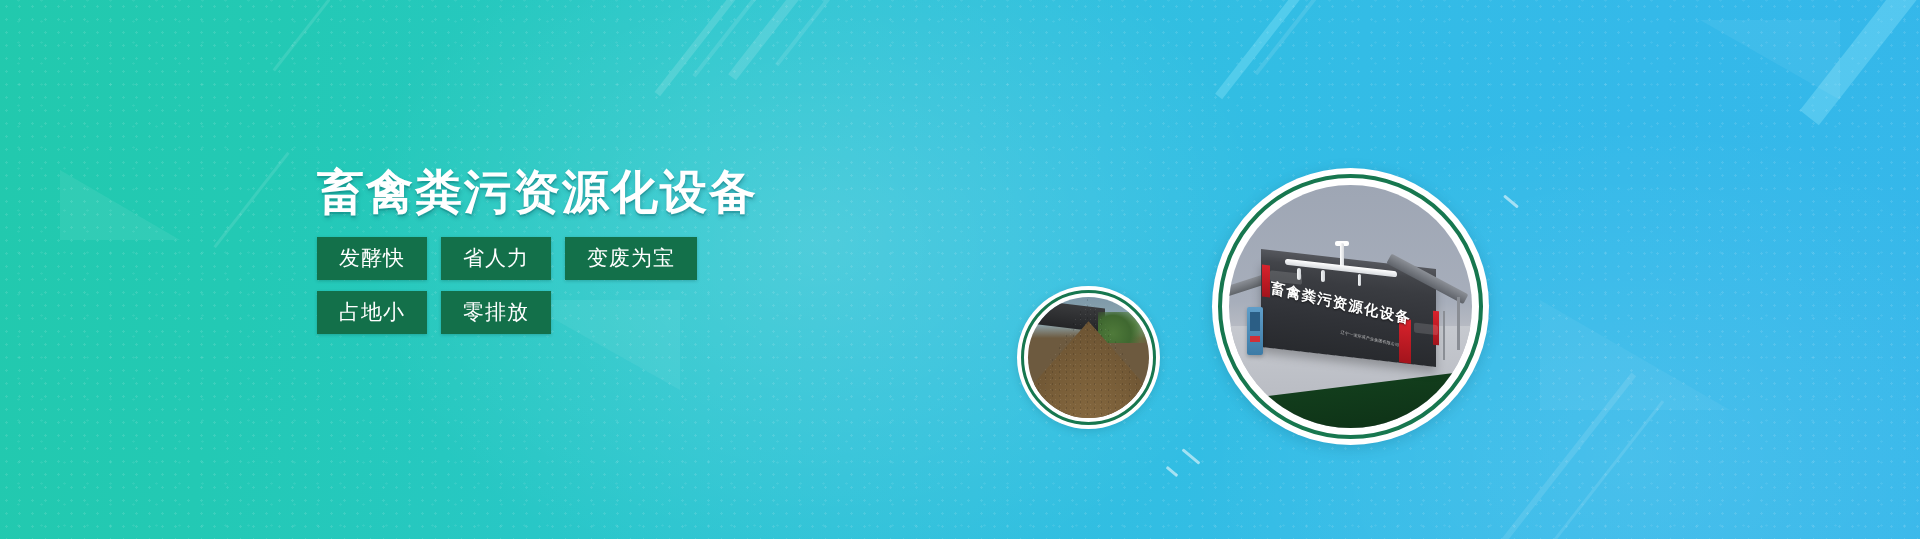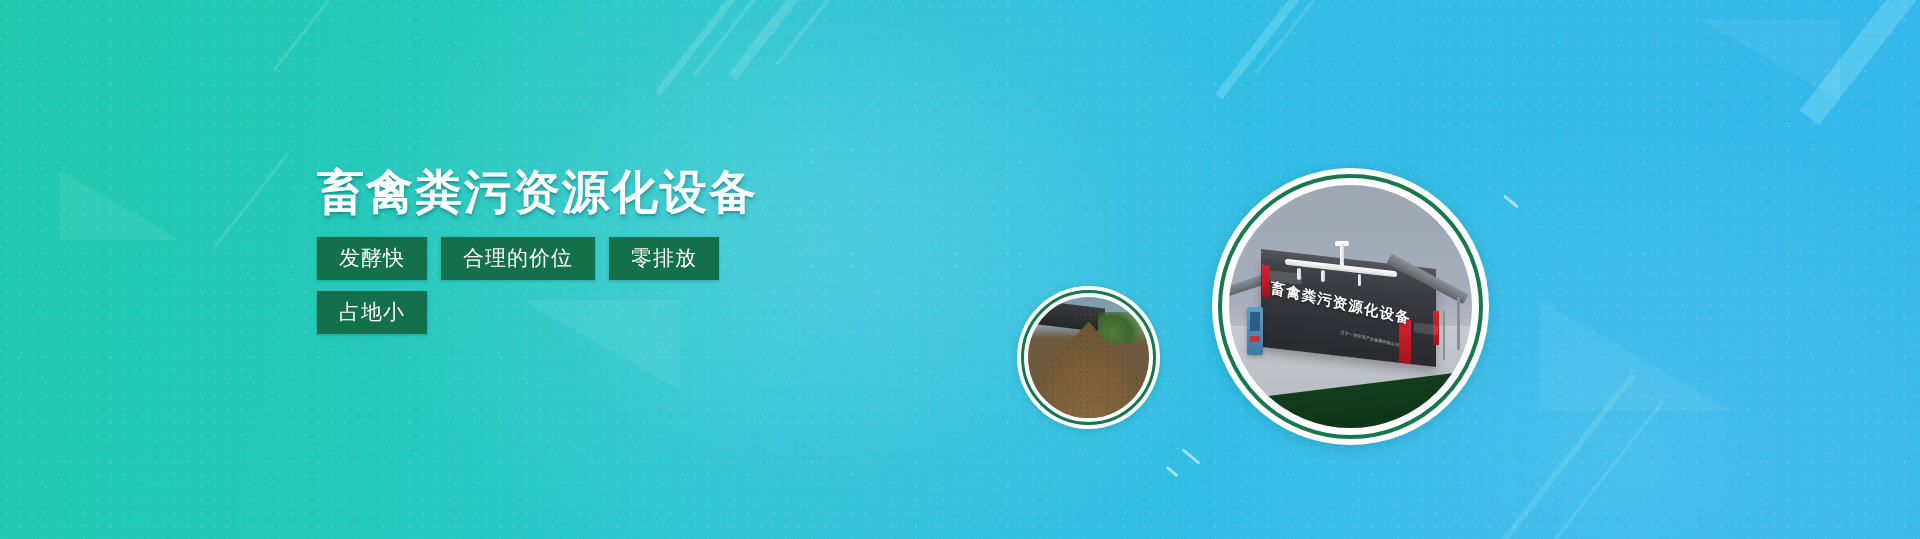--- a/index.html
+++ b/index.html
@@ -389,23 +389,24 @@
   <div class="copy">
 
     <h1 class="headline">畜禽粪污资源化设备</h1>
 
     <p class="subline">
       </p>
     <p></p>
 
     <div class="tags">
       <div class="tag">发酵快</div>
-      <div class="tag">合理的价位</div>
+      <div class="tag">省人力</div>
+      <div class="tag">变废为宝</div>
+      <div class="tag">占地小</div>
       <div class="tag">零排放</div>
-      <div class="tag">占地小</div>
     </div>
   </div>
 
   <div class="photo-small">
     <div class="ring">
       <div class="inner">
         <div class="shed"></div>
         <div class="foliage"></div>
         <div class="pile"></div>
         <div class="pile-tex"></div>

